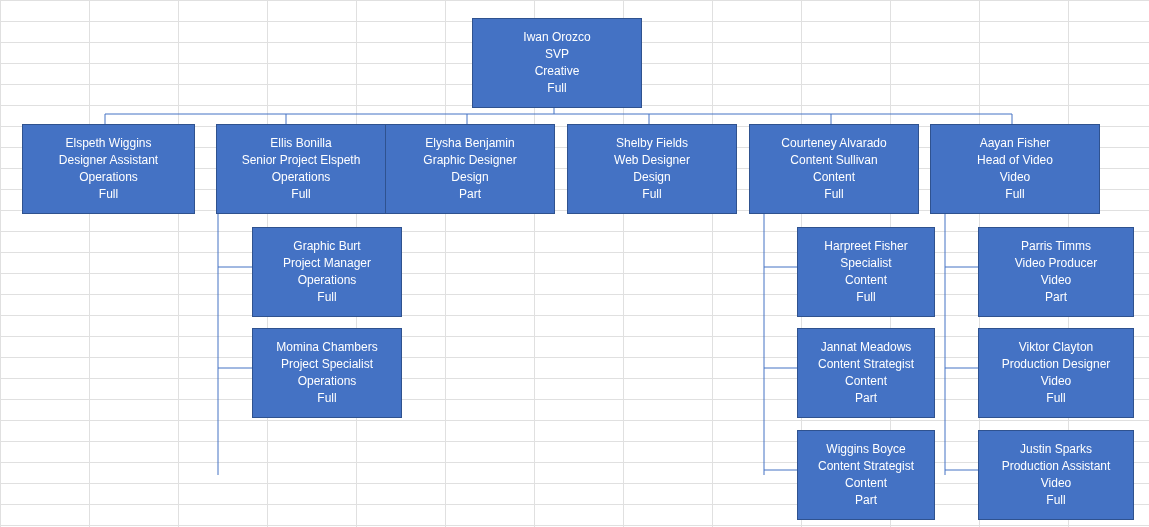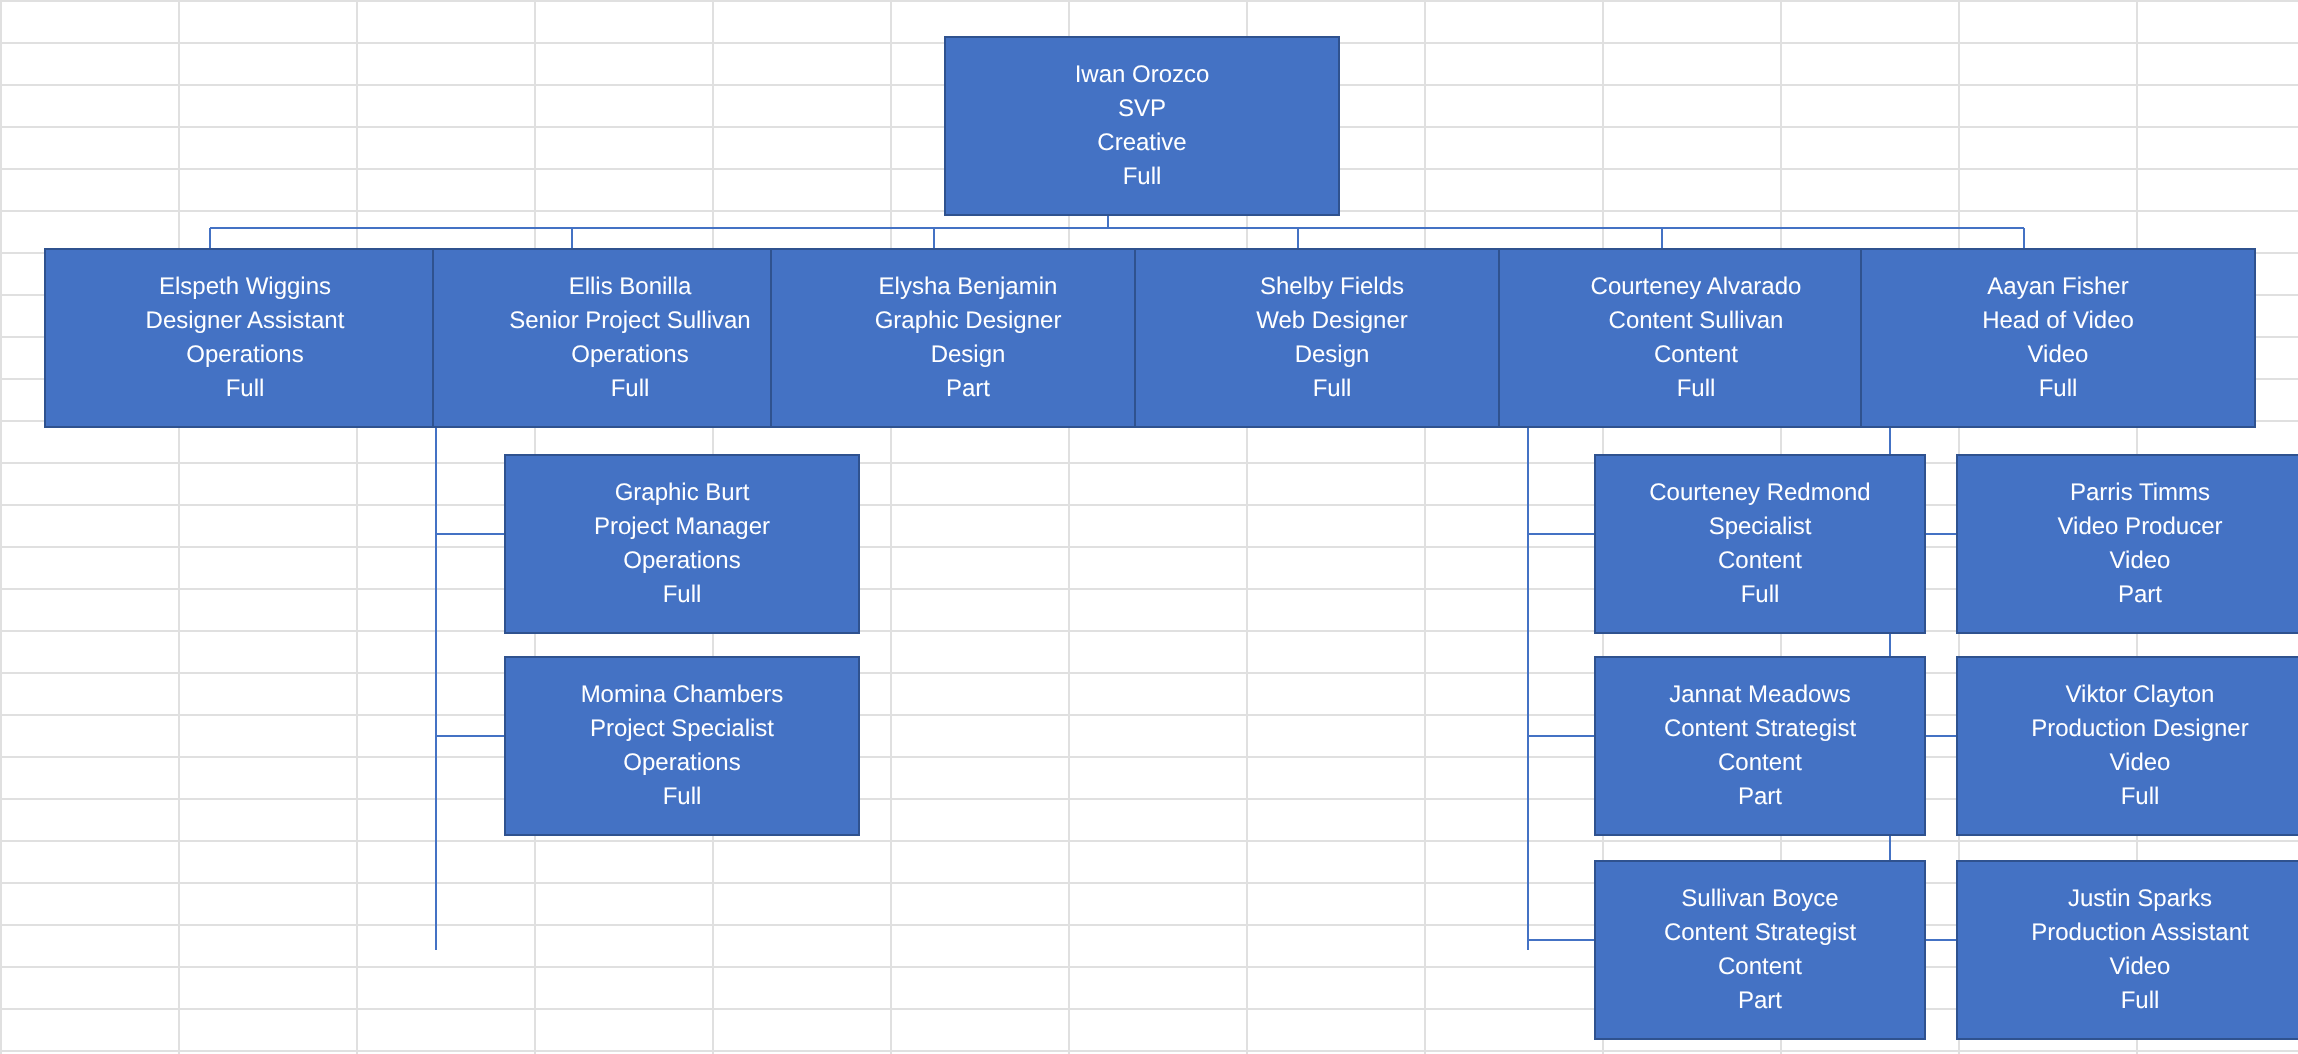--- a/index.html
+++ b/index.html
@@ -17,21 +17,21 @@
   svg.conn path{stroke:#4472C4;stroke-width:1;fill:none;}
   .node{
     position:absolute;
     background:#4472C4;
     color:#fff;
     font-size:12px;
     line-height:1.4;
     text-align:center;
     display:flex;flex-direction:column;
     align-items:center;justify-content:center;
-    padding:4px 16px;
+    padding:4px 2px;
     border:1px solid #2f528f;
   }
   .node span{display:block;white-space:nowrap;}
 </style>
 </head>
 <body>
 
 <div class="grid"></div>
 
 <svg class="conn" viewBox="0 0 1149 527">
@@ -70,21 +70,21 @@
 </div>
 
 <div class="node" style="left:22px;top:124px;width:167px;height:80px">
   <span>Elspeth Wiggins</span>
   <span>Designer Assistant</span>
   <span>Operations</span>
   <span>Full</span>
 </div>
 <div class="node" style="left:216px;top:124px;width:164px;height:80px">
   <span>Ellis Bonilla</span>
-  <span>Senior Project Sullivan</span>
+  <span>Senior Project Elspeth</span>
   <span>Operations</span>
   <span>Full</span>
 </div>
 <div class="node" style="left:385px;top:124px;width:164px;height:80px">
   <span>Elysha Benjamin</span>
   <span>Graphic Designer</span>
   <span>Design</span>
   <span>Part</span>
 </div>
 <div class="node" style="left:567px;top:124px;width:164px;height:80px">
@@ -113,33 +113,33 @@
   <span>Full</span>
 </div>
 <div class="node" style="left:252px;top:328px;width:144px;height:80px">
   <span>Momina Chambers</span>
   <span>Project Specialist</span>
   <span>Operations</span>
   <span>Full</span>
 </div>
 
 <div class="node" style="left:797px;top:227px;width:132px;height:80px">
-  <span>Courteney Redmond</span>
+  <span>Harpreet Fisher</span>
   <span>Specialist</span>
   <span>Content</span>
   <span>Full</span>
 </div>
 <div class="node" style="left:797px;top:328px;width:132px;height:80px">
   <span>Jannat Meadows</span>
   <span>Content Strategist</span>
   <span>Content</span>
   <span>Part</span>
 </div>
 <div class="node" style="left:797px;top:430px;width:132px;height:80px">
-  <span>Sullivan Boyce</span>
+  <span>Wiggins Boyce</span>
   <span>Content Strategist</span>
   <span>Content</span>
   <span>Part</span>
 </div>
 
 <div class="node" style="left:978px;top:227px;width:150px;height:80px">
   <span>Parris Timms</span>
   <span>Video Producer</span>
   <span>Video</span>
   <span>Part</span>

